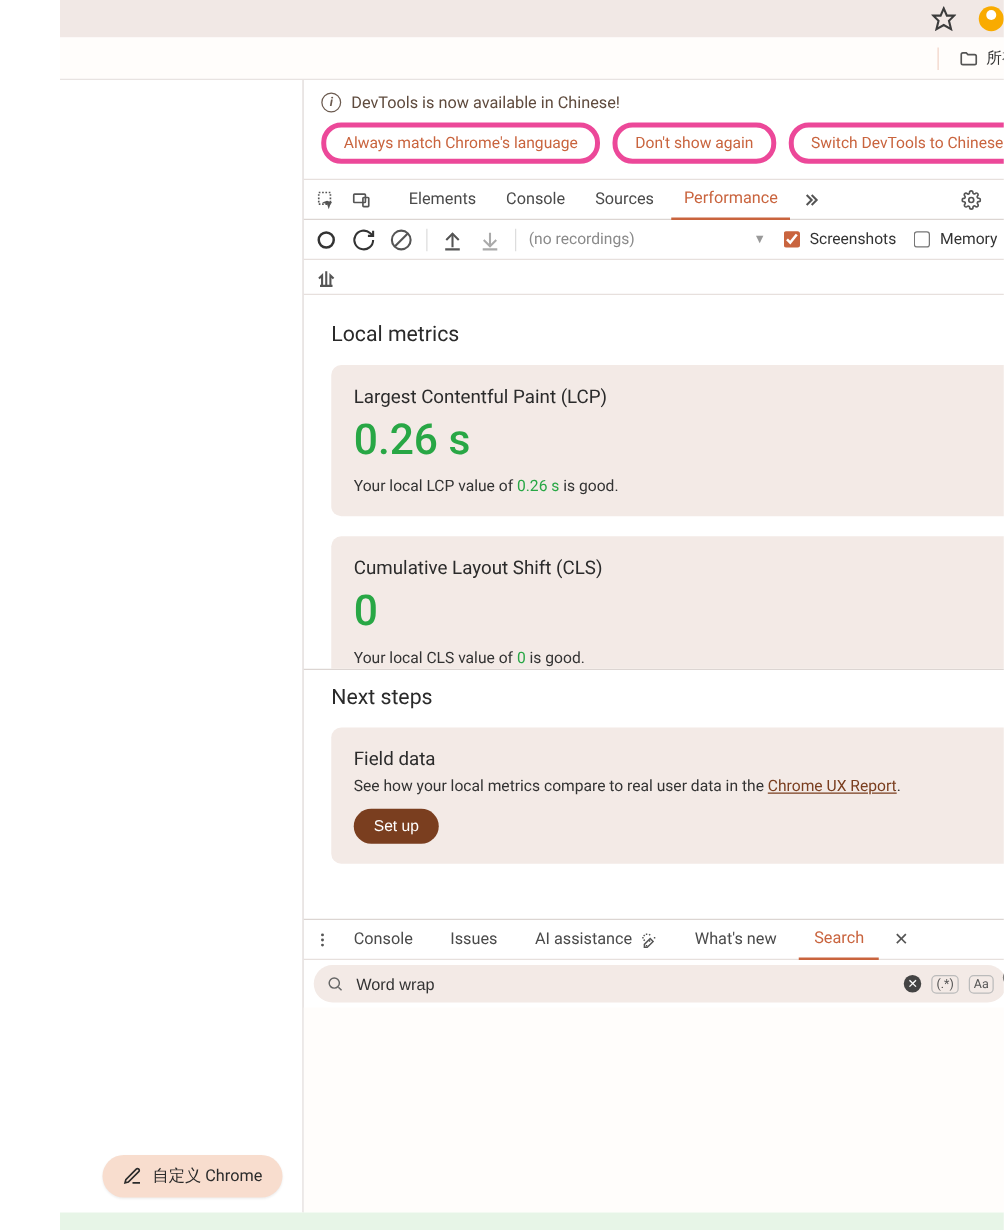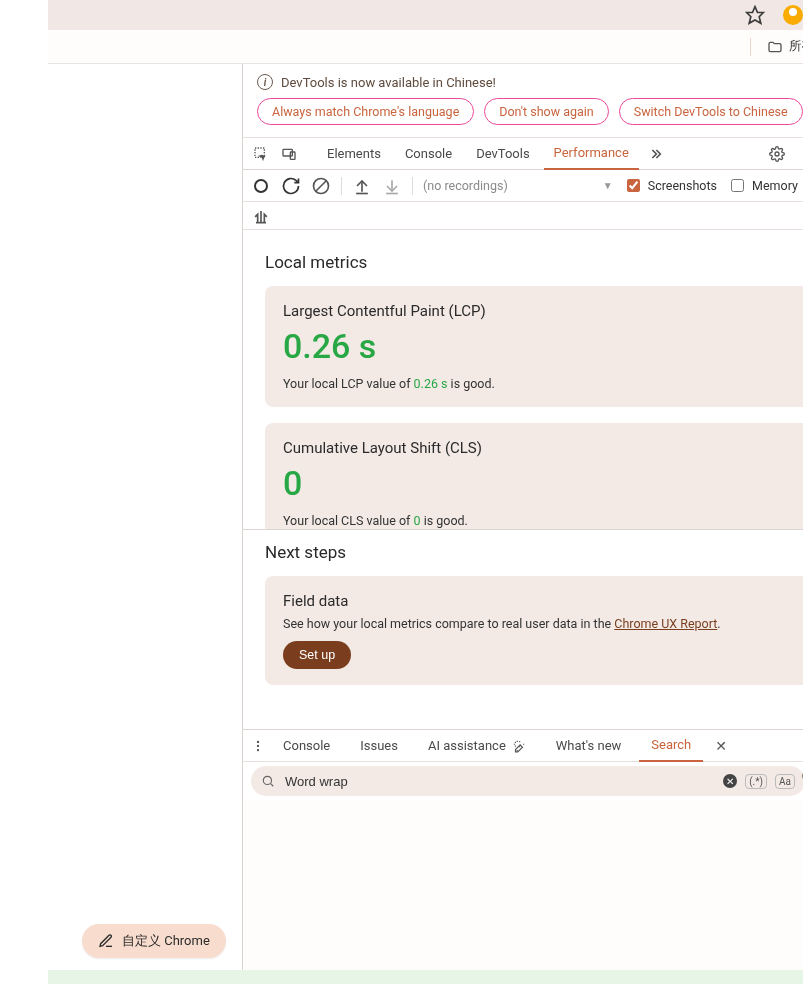--- a/index.html
+++ b/index.html
@@ -22,21 +22,21 @@
   .customize-chrome { position: absolute; left: 34px; bottom: 12px; background: #f8ddce; color: #2b2b2b; border-radius: 20px; padding: 8px 16px; display: flex; align-items: center; gap: 8px; font-size: 13px; box-shadow: 0 1px 2px rgba(0,0,0,0.08); }
   .customize-chrome svg { width: 16px; height: 16px; }
 
   .devtools { flex: 1; display: flex; flex-direction: column; background: #fff; position: relative; }
 
   
   .infobar { padding: 10px 14px 12px 14px; border-bottom: 1px solid #e7e0dd; position: relative; }
   .infobar .row1 { display: flex; align-items: center; gap: 8px; color: #5f4b3e; font-size: 13px; margin-bottom: 8px; }
   .infobar .info-icon { width: 16px; height: 16px; border: 1.5px solid #6b5a4f; border-radius: 50%; display: inline-flex; align-items: center; justify-content: center; font-size: 10px; color: #6b5a4f; font-weight: bold; font-style: italic; }
   .infobar .pills { display: flex; flex-wrap: wrap; gap: 10px; }
-  .pill { border: 1px solid #ec4899; color: #c9643e; background: #fff; border-radius: 16px; padding: 5px 14px; font-size: 12.5px; cursor: pointer; }
+  .pill { border: 4px solid #ec4899; color: #c9643e; background: #fff; border-radius: 16px; padding: 5px 14px; font-size: 12.5px; cursor: pointer; }
   .infobar .close { position: absolute; right: 12px; top: 38px; font-size: 16px; color: #444; cursor: pointer; }
 
   
   .tabbar { display: flex; align-items: center; height: 32px; border-bottom: 1px solid #dcd5d2; padding: 0 6px; gap: 4px; }
   .tabbar .tool-icon { width: 24px; height: 24px; display: flex; align-items: center; justify-content: center; color: #5f5f5f; }
   .tabbar .tool-icon svg { width: 16px; height: 16px; }
   .tabbar .tab { padding: 0 10px; height: 32px; display: flex; align-items: center; color: #4a4a4a; font-size: 13px; cursor: pointer; white-space: nowrap; }
   .tabbar .tab.active { color: #c9643e; border-bottom: 2px solid #c9643e; }
   .tabbar .spacer { flex: 1; }
 
@@ -158,21 +158,21 @@
         </div>
         <div class="tool-icon">
           <svg viewBox="0 0 24 24" fill="none" stroke="#555" stroke-width="2">
               <rect x="3" y="5" width="14" height="10" rx="1"></rect>
               <rect x="14" y="9" width="7" height="11" rx="1"></rect>
             </svg>
         </div>
         <div style="width:8px"></div>
         <div class="tab">Elements</div>
         <div class="tab">Console</div>
-        <div class="tab">DevTools</div>
+        <div class="tab">Sources</div>
         <div class="tab active">Performance</div>
         <div class="tool-icon">
           <svg viewBox="0 0 24 24" fill="none" stroke="#555" stroke-width="2.5">
               <path d="M8 6l6 6-6 6"></path>
               <path d="M14 6l6 6-6 6"></path>
             </svg>
         </div>
         <div class="spacer"></div>
         <div class="tool-icon">
           <svg viewBox="0 0 24 24" fill="none" stroke="#555" stroke-width="2">

